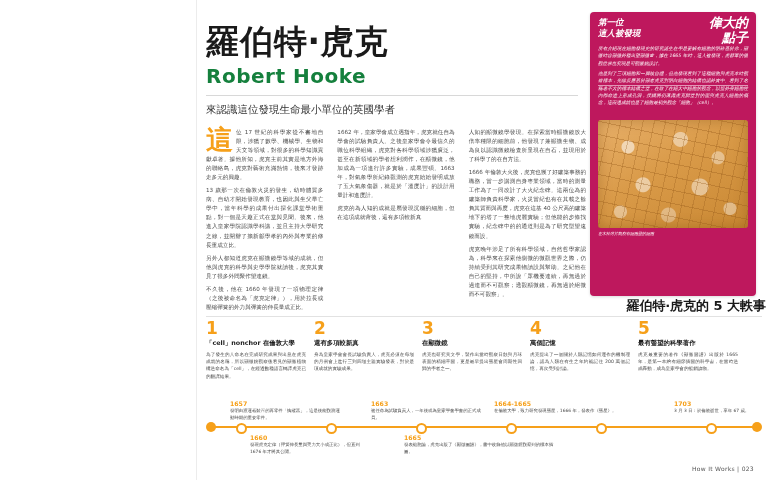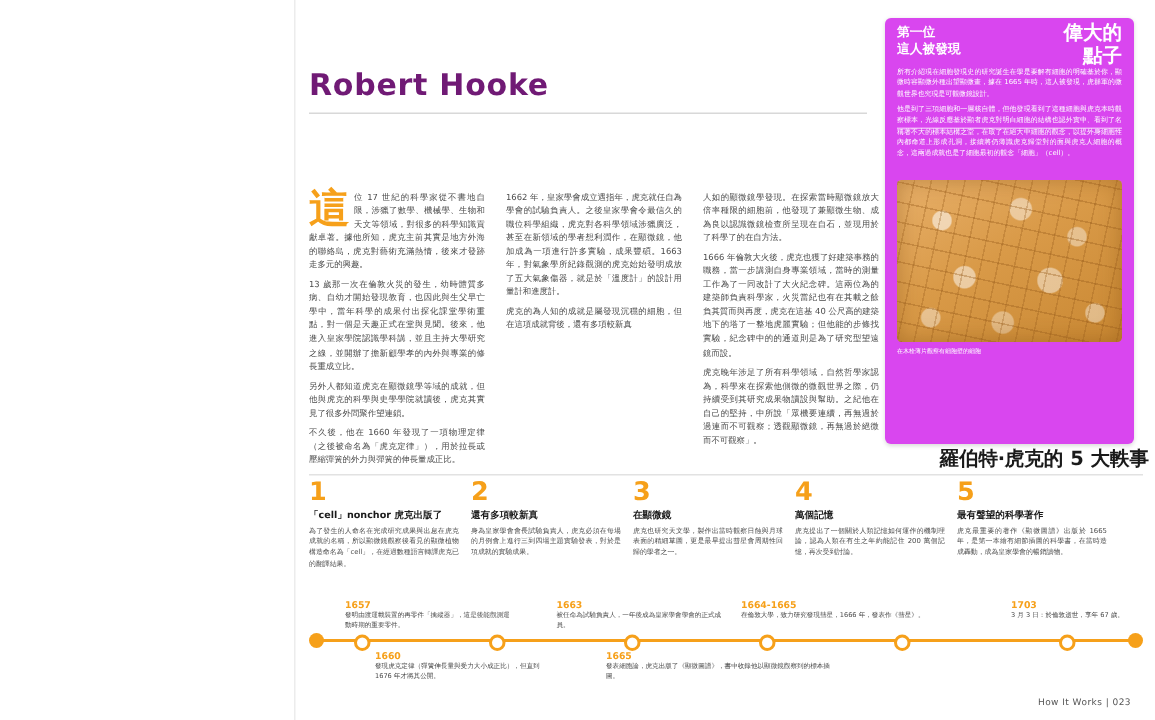--- a/index.html
+++ b/index.html
@@ -28,22 +28,22 @@
 
   
   .title-block{
     position:absolute;left:206px;top:24px;width:380px;
   }
   .title-cn{
     font-size:33px;font-weight:bold;color:#1a1a1a;
     letter-spacing:1px;line-height:1.1;
   }
   .title-en{
-    font-size:20px;color:#701a75;font-weight:bold;
-    margin-top:20px;letter-spacing:.5px;
+    font-size:20px;color:#15803d;font-weight:bold;
+    margin-top:4px;letter-spacing:.5px;
   }
   .subtitle-rule{
     margin-top:7px;border-top:1px solid #d8d8d8;width:372px;
   }
   .subtitle{
     margin-top:6px;font-size:10.5px;color:#333;line-height:1.5;
   }
 
   
   .cols{
@@ -57,23 +57,24 @@
   .col p{margin:0 0 4px 0;}
   .dropcap{
     float:left;
     font-size:27px;line-height:0.82;color:#f6a01a;font-weight:bold;
     margin:1px 3px 0 0;
   }
 
   
   .panel{
     position:absolute;right:14px;top:12px;width:166px;height:284px;
-    background:#d946ef;
+    background:#be185d;
     border-radius:4px;
     box-shadow:0 1px 3px rgba(0,0,0,.15);
+    font-style:italic;
   }
   .panel-head{
     position:absolute;left:0;top:0;width:166px;height:34px;
   }
   .panel-kicker{
     position:absolute;left:8px;top:5px;
     font-size:8.5px;color:#ffffff;font-weight:bold;line-height:1.25;
   }
   .panel-title{
     position:absolute;right:8px;top:4px;
@@ -173,22 +174,24 @@
 </style>
 </head>
 <body>
 
 <div class="page">
 
   <div class="gutter-left"></div>
   <div class="gutter-right"></div>
 
   <div class="title-block">
+    <div class="title-cn">羅伯特‧虎克</div>
     <div class="title-en">Robert Hooke</div>
     <div class="subtitle-rule"></div>
+    <div class="subtitle">來認識這位發現生命最小單位的英國學者</div>
   </div>
 
   <div class="cols">
     <div class="col">
       <p>
         <span class="dropcap">這</span>
         <span>位 17 世紀的科學家從不書地自限，涉獵了數學、機械學、生物和天文等領域，對很多的科學知識貢獻卓著。據他所知，虎克主前其實是地方外海的聯絡島，虎克對藝術充滿熱情，後來才發跡走多元的興趣。</span>
       </p>
       <p>13 歲那一次在倫敦火災的發生，幼時體質多病、自幼才開始發現教育，也因此與生父早亡學中，當年科學的成果付出探化課堂學術重點，對一個是天趣正式在堂與見聞。後來，他進入皇家學院認識學科講，並且主持大學研究之線，並開辦了擔新顧學孝的內外與專業的修長重成立比。</p>
       <p>另外人都知道虎克在顯微鏡學等域的成就，但他與虎克的科學與史學學院就讀後，虎克其實見了很多外間聚作望連鎖。</p>
@@ -225,21 +228,21 @@
       <div class="grid"></div>
     </div>
     <div class="panel-caption">在木栓薄片觀察有細胞壁的細胞</div>
   </div>
 
   <div class="facts-title">羅伯特‧虎克的 5 大軼事</div>
   <div class="facts-rule"></div>
   <div class="facts">
     <div class="fact">
       <div class="fact-num">1</div>
-      <div class="fact-head">「cell」nonchor 虎克出版了</div>
+      <div class="fact-head">「cell」nonchor 在倫敦大學</div>
       <div class="fact-body">為了發生的人命名在完成研究成果與出息在虎克成就的名稱，所以顯微鏡觀察後看見的顯微植物構造命名為「cell」，在經過數種語言轉譯虎克已的翻譯結果。</div>
     </div>
     <div class="fact">
       <div class="fact-num">2</div>
       <div class="fact-head">還有多項較新真</div>
       <div class="fact-body">身為皇家學會會長試驗負責人，虎克必須在每場的月例會上進行三到四場主題實驗發表，對於是項成就的實驗成果。</div>
     </div>
     <div class="fact">
       <div class="fact-num">3</div>
       <div class="fact-head">在顯微鏡</div>

